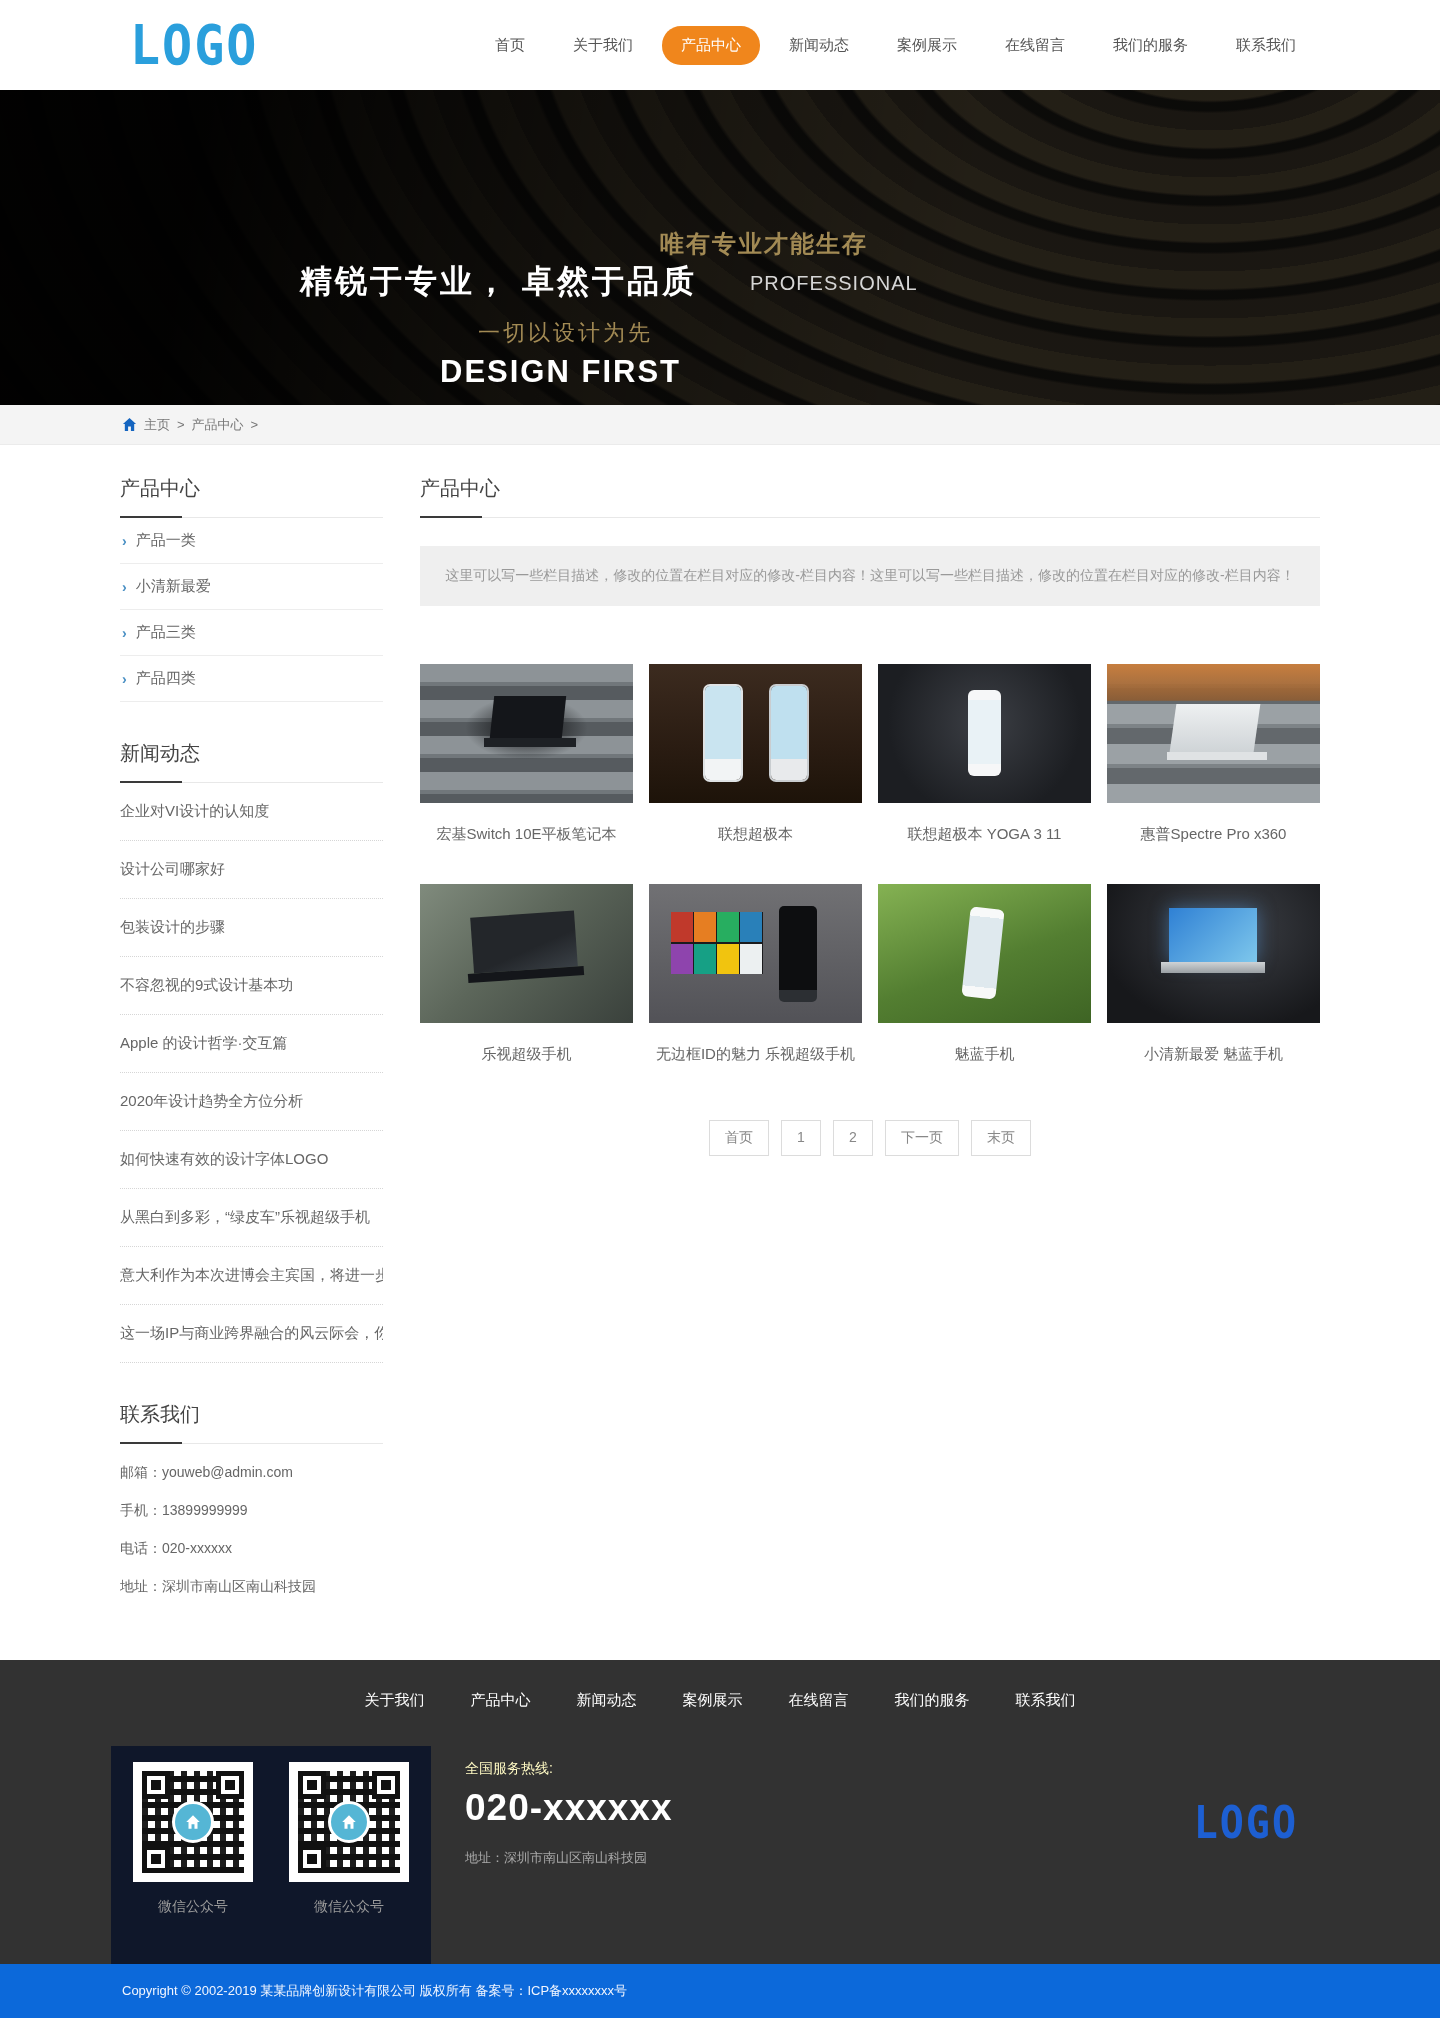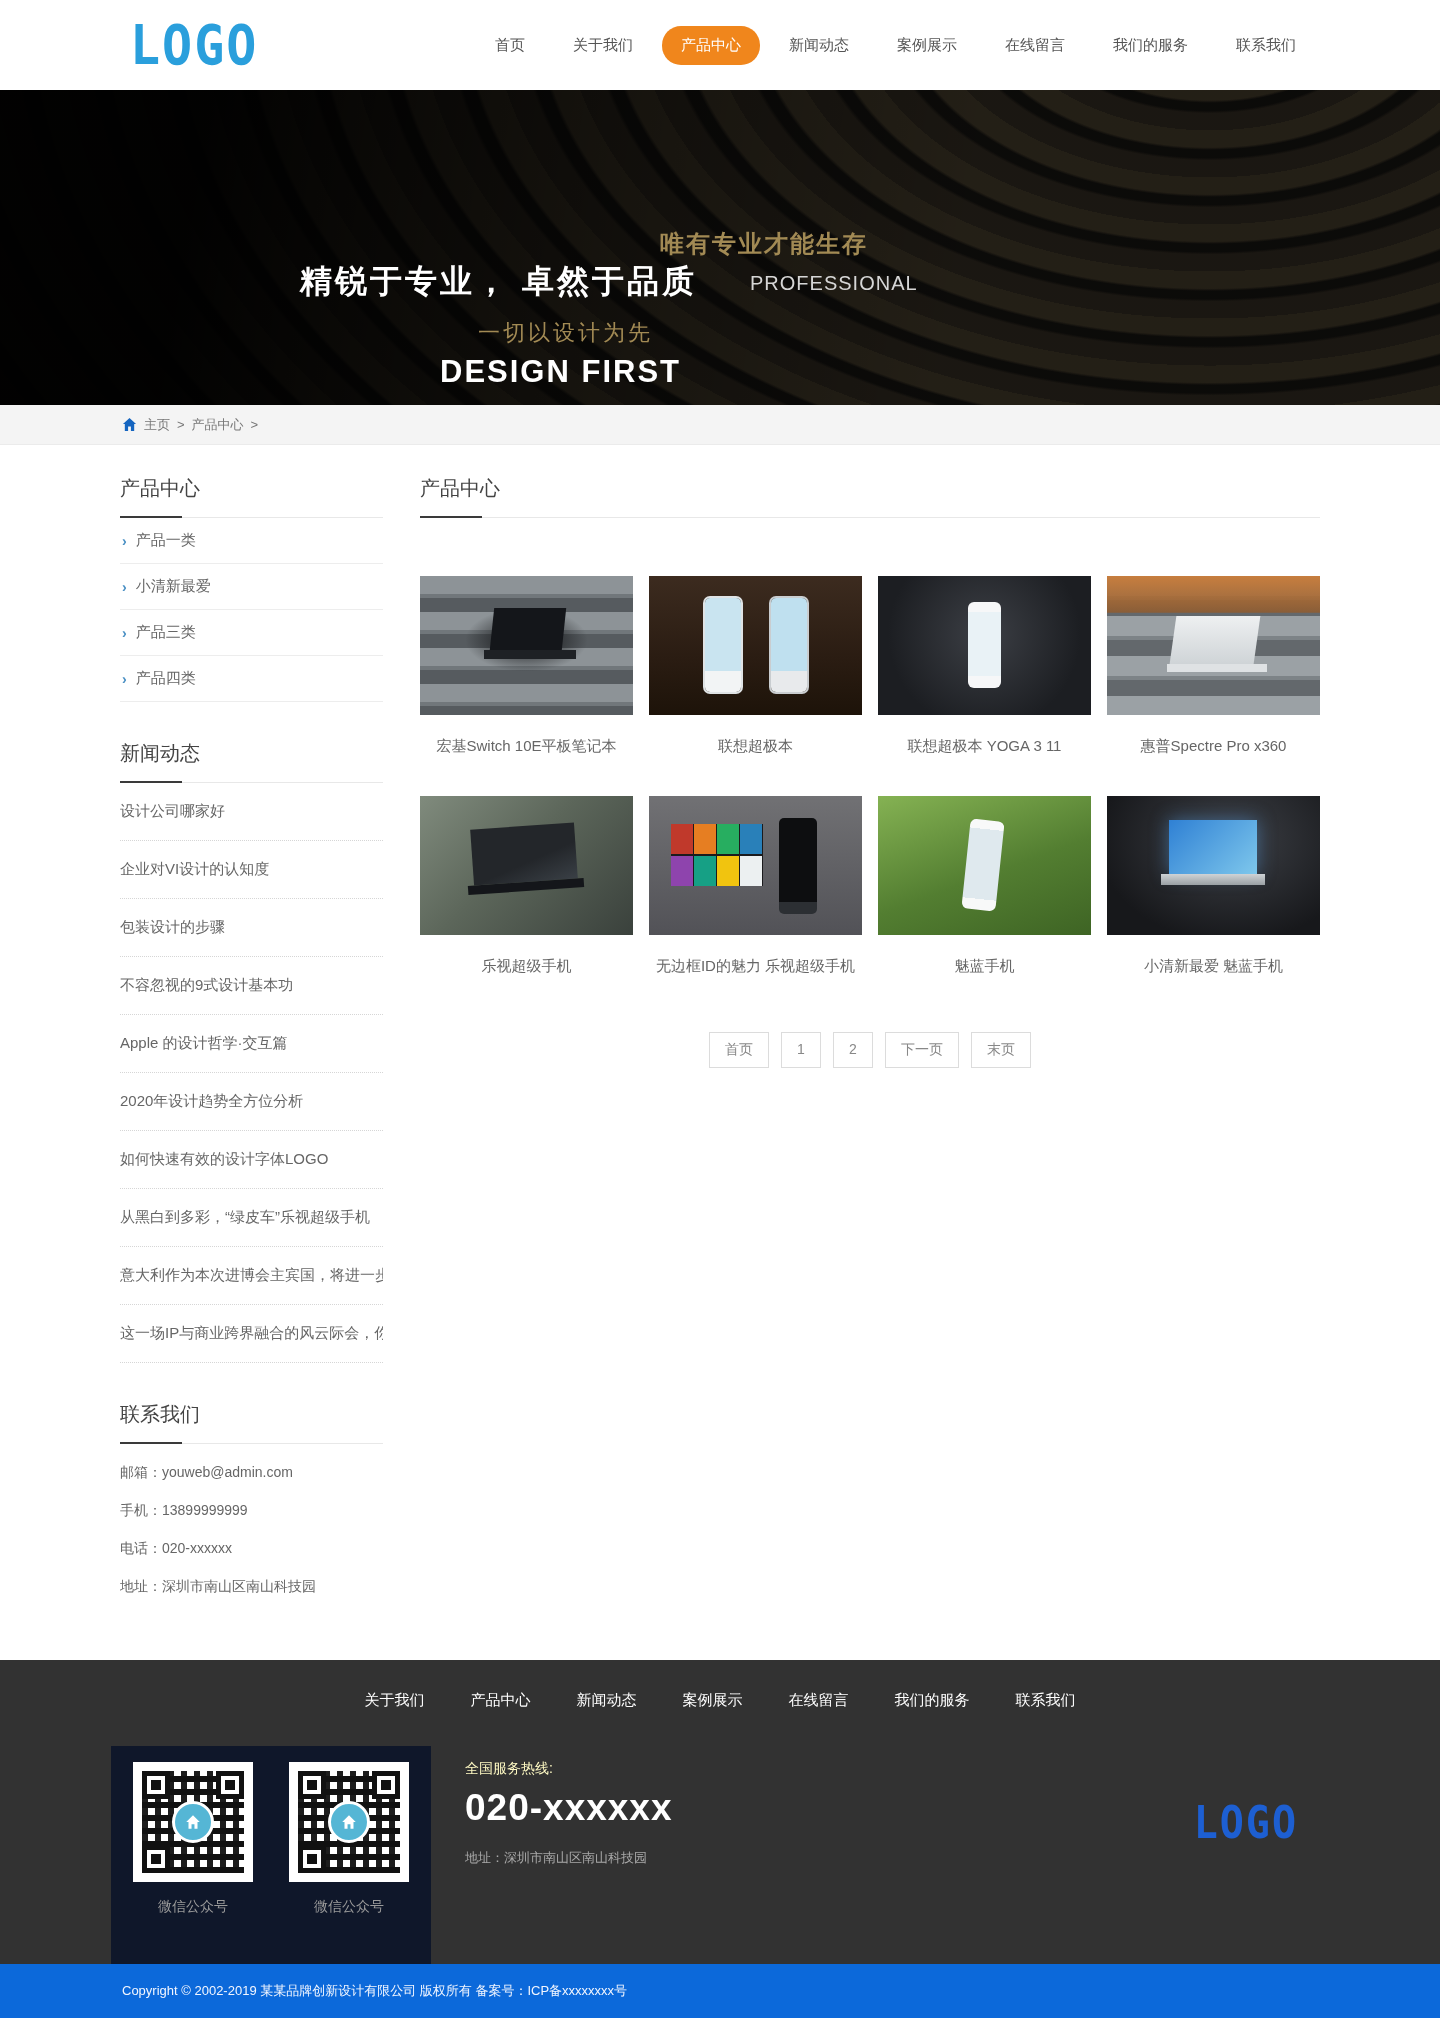--- a/index.html
+++ b/index.html
@@ -174,22 +174,22 @@
           <span>产品三类</span>
         </li>
       <li>
           <span class="chev">›</span>
           <span>产品四类</span>
         </li>
     </ul>
 
     <h2 class="sec-title">新闻动态</h2>
     <ul class="news-list">
+      <li>企业对VI设计的认知度</li>
       <li>设计公司哪家好</li>
-      <li>企业对VI设计的认知度</li>
       <li>包装设计的步骤</li>
       <li>不容忽视的9式设计基本功</li>
       <li>Apple 的设计哲学·交互篇</li>
       <li>2020年设计趋势全方位分析</li>
       <li>如何快速有效的设计字体LOGO</li>
       <li>从黑白到多彩，“绿皮车”乐视超级手机</li>
       <li>意大利作为本次进博会主宾国，将进一步</li>
       <li>这一场IP与商业跨界融合的风云际会，你</li>
     </ul>
 
@@ -197,20 +197,21 @@
     <ul class="contact-list">
       <li>邮箱：youweb@admin.com</li>
       <li>手机：13899999999</li>
       <li>电话：020-xxxxxx</li>
       <li>地址：深圳市南山区南山科技园</li>
     </ul>
   </div>
 
   <div class="main">
     <h2 class="sec-title">产品中心</h2>
+    <div class="notice">这里可以写一些栏目描述，修改的位置在栏目对应的修改-栏目内容！这里可以写一些栏目描述，修改的位置在栏目对应的修改-栏目内容！</div>
 
     <div class="grid">
       <div class="card">
         <div class="pimg p1"></div>
         <div class="ptitle">宏基Switch 10E平板笔记本</div>
       </div>
       <div class="card">
         <div class="pimg p2"></div>
         <div class="ptitle">联想超极本</div>
       </div>

